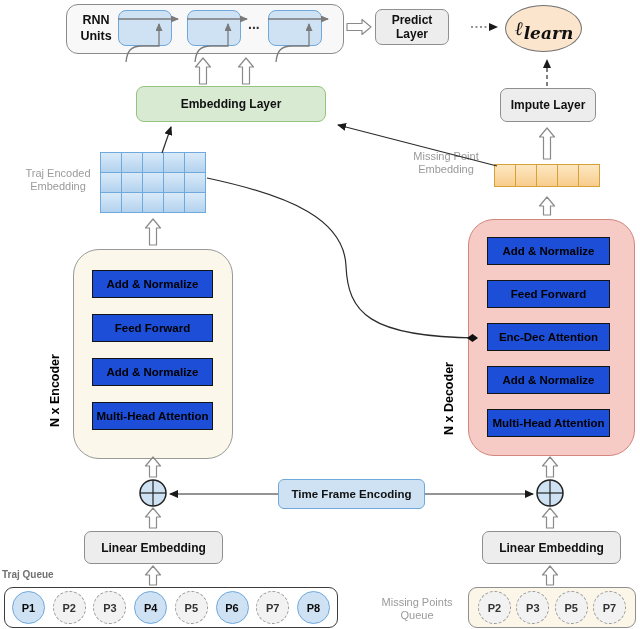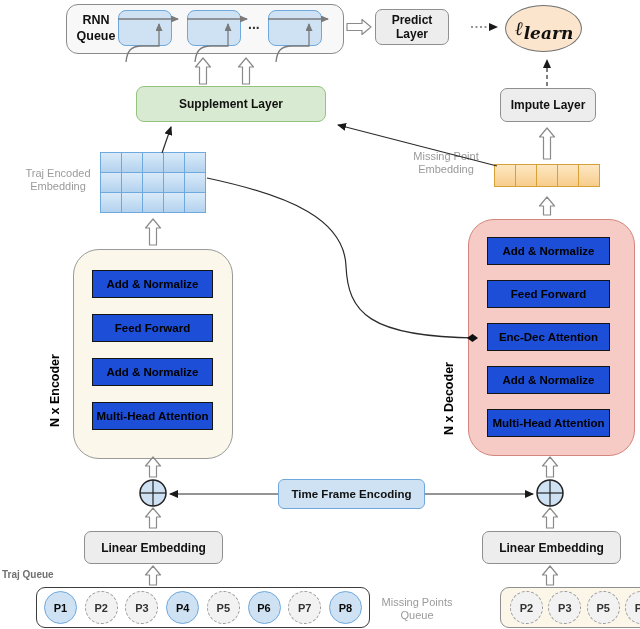--- a/index.html
+++ b/index.html
@@ -26,54 +26,54 @@
              font-size:17px;color:#111;position:relative;top:4px;left:1px;}
   .graylab{color:#9a9a9a;font-size:11px;line-height:1.2;text-align:center;}
   .encblk{background:#fbf7ea;border:1.4px solid #9a9a9a;border-radius:26px;}
   .decblk{background:#f6cac5;border:1.4px solid #d3867d;border-radius:26px;}
   .sidelab{writing-mode:vertical-rl;transform:rotate(180deg);
            font-weight:bold;font-size:12.5px;color:#000;text-align:center;}
   .gridwrap{background:#6fa8dc;padding:1px;display:grid;gap:1px;}
   .gridwrap .cell{background:linear-gradient(180deg,#d9eaf9 0%,#b3d2ee 100%);}
   .orangewrap{background:#d6a136;padding:1px;display:grid;gap:1px;}
   .orangewrap .cell{background:linear-gradient(180deg,#fde7c2 0%,#f8cd8d 100%);}
-  .queue{display:flex;align-items:center;justify-content:space-between;margin-left:32px;}
+  .queue{display:flex;align-items:center;justify-content:space-between;}
   .tq{background:#fff;border:1.5px solid #3d3d3d;border-radius:9px;padding:0 7px;}
   .mq{background:#fbf6e8;border:1.4px solid #8f8f8f;border-radius:9px;padding:0 9px;}
   .pc{width:31px;height:31px;border-radius:50%;display:flex;align-items:center;
       justify-content:center;font-weight:bold;font-size:11px;flex:0 0 auto;}
   .pc.present{background:#cfe2f3;border:1.5px solid #6fa8dc;color:#0a0a0a;}
   .pc.missing{background:#f2f2f2;border:1.5px dashed #9a9a9a;color:#333;}
   .dots{font-weight:bold;font-size:14px;color:#333;}
   svg#conn{position:absolute;left:0;top:0;pointer-events:none;}
   svg#conn .thin{stroke:#2b2b2b;stroke-width:1.2;fill:none;}
   svg#conn .rnnline{stroke:#7a7a7a;stroke-width:1.3;fill:none;}
   svg#conn .hollow{fill:#fff;stroke:#8a8a8a;stroke-width:1.2;stroke-linejoin:round;}
   svg#conn .plus{fill:#cfe2f3;stroke:#222;stroke-width:1.5;}
   svg#conn .plusline{stroke:#222;stroke-width:1.2;}
 </style>
 </head>
 <body>
 
 <div id="stage">
 
   <div class="abs rnnbox" style="left:66px;top:4px;width:278px;height:50px;"></div>
-  <div class="abs cbox" style="left:72px;top:11px;width:48px;height:36px;font-weight:bold;font-size:12.5px;line-height:1.25;color:#111;">RNN Queue</div>
+  <div class="abs cbox" style="left:72px;top:11px;width:48px;height:36px;font-weight:bold;font-size:12.5px;line-height:1.25;color:#111;">RNN Units</div>
   <div class="abs rnncell" style="left:118px;top:10px;width:54px;height:36px;"></div>
   <div class="abs rnncell" style="left:187px;top:10px;width:54px;height:36px;"></div>
   <div class="abs rnncell" style="left:268px;top:10px;width:54px;height:36px;"></div>
   <div class="abs dots" style="left:248px;top:16px;width:20px;">...</div>
 
   <div class="abs cbox gbox" style="left:375px;top:9px;width:74px;height:36px;">Predict Layer</div>
   <div class="abs cbox loss" style="left:505px;top:5px;width:77px;height:47px;">
     <span class="sym">ℓ</span>
       <span class="sub">learn</span>
   </div>
 
-  <div class="abs cbox supp" style="left:136px;top:86px;width:190px;height:36px;">Supplement Layer</div>
+  <div class="abs cbox supp" style="left:136px;top:86px;width:190px;height:36px;">Embedding Layer</div>
   <div class="abs graylab" style="left:16px;top:167px;width:84px;">Traj Encoded Embedding</div>
 
   <div class="abs cbox gbox" style="left:500px;top:88px;width:96px;height:34px;">Impute Layer</div>
   <div class="abs gridwrap" id="traj-grid" style="left: 100px; top: 152px; grid-template-columns: repeat(5, 20px); grid-template-rows: repeat(3, 19px);">
       <div class="cell"></div>
       <div class="cell"></div>
       <div class="cell"></div>
       <div class="cell"></div>
       <div class="cell"></div>
       <div class="cell"></div>

